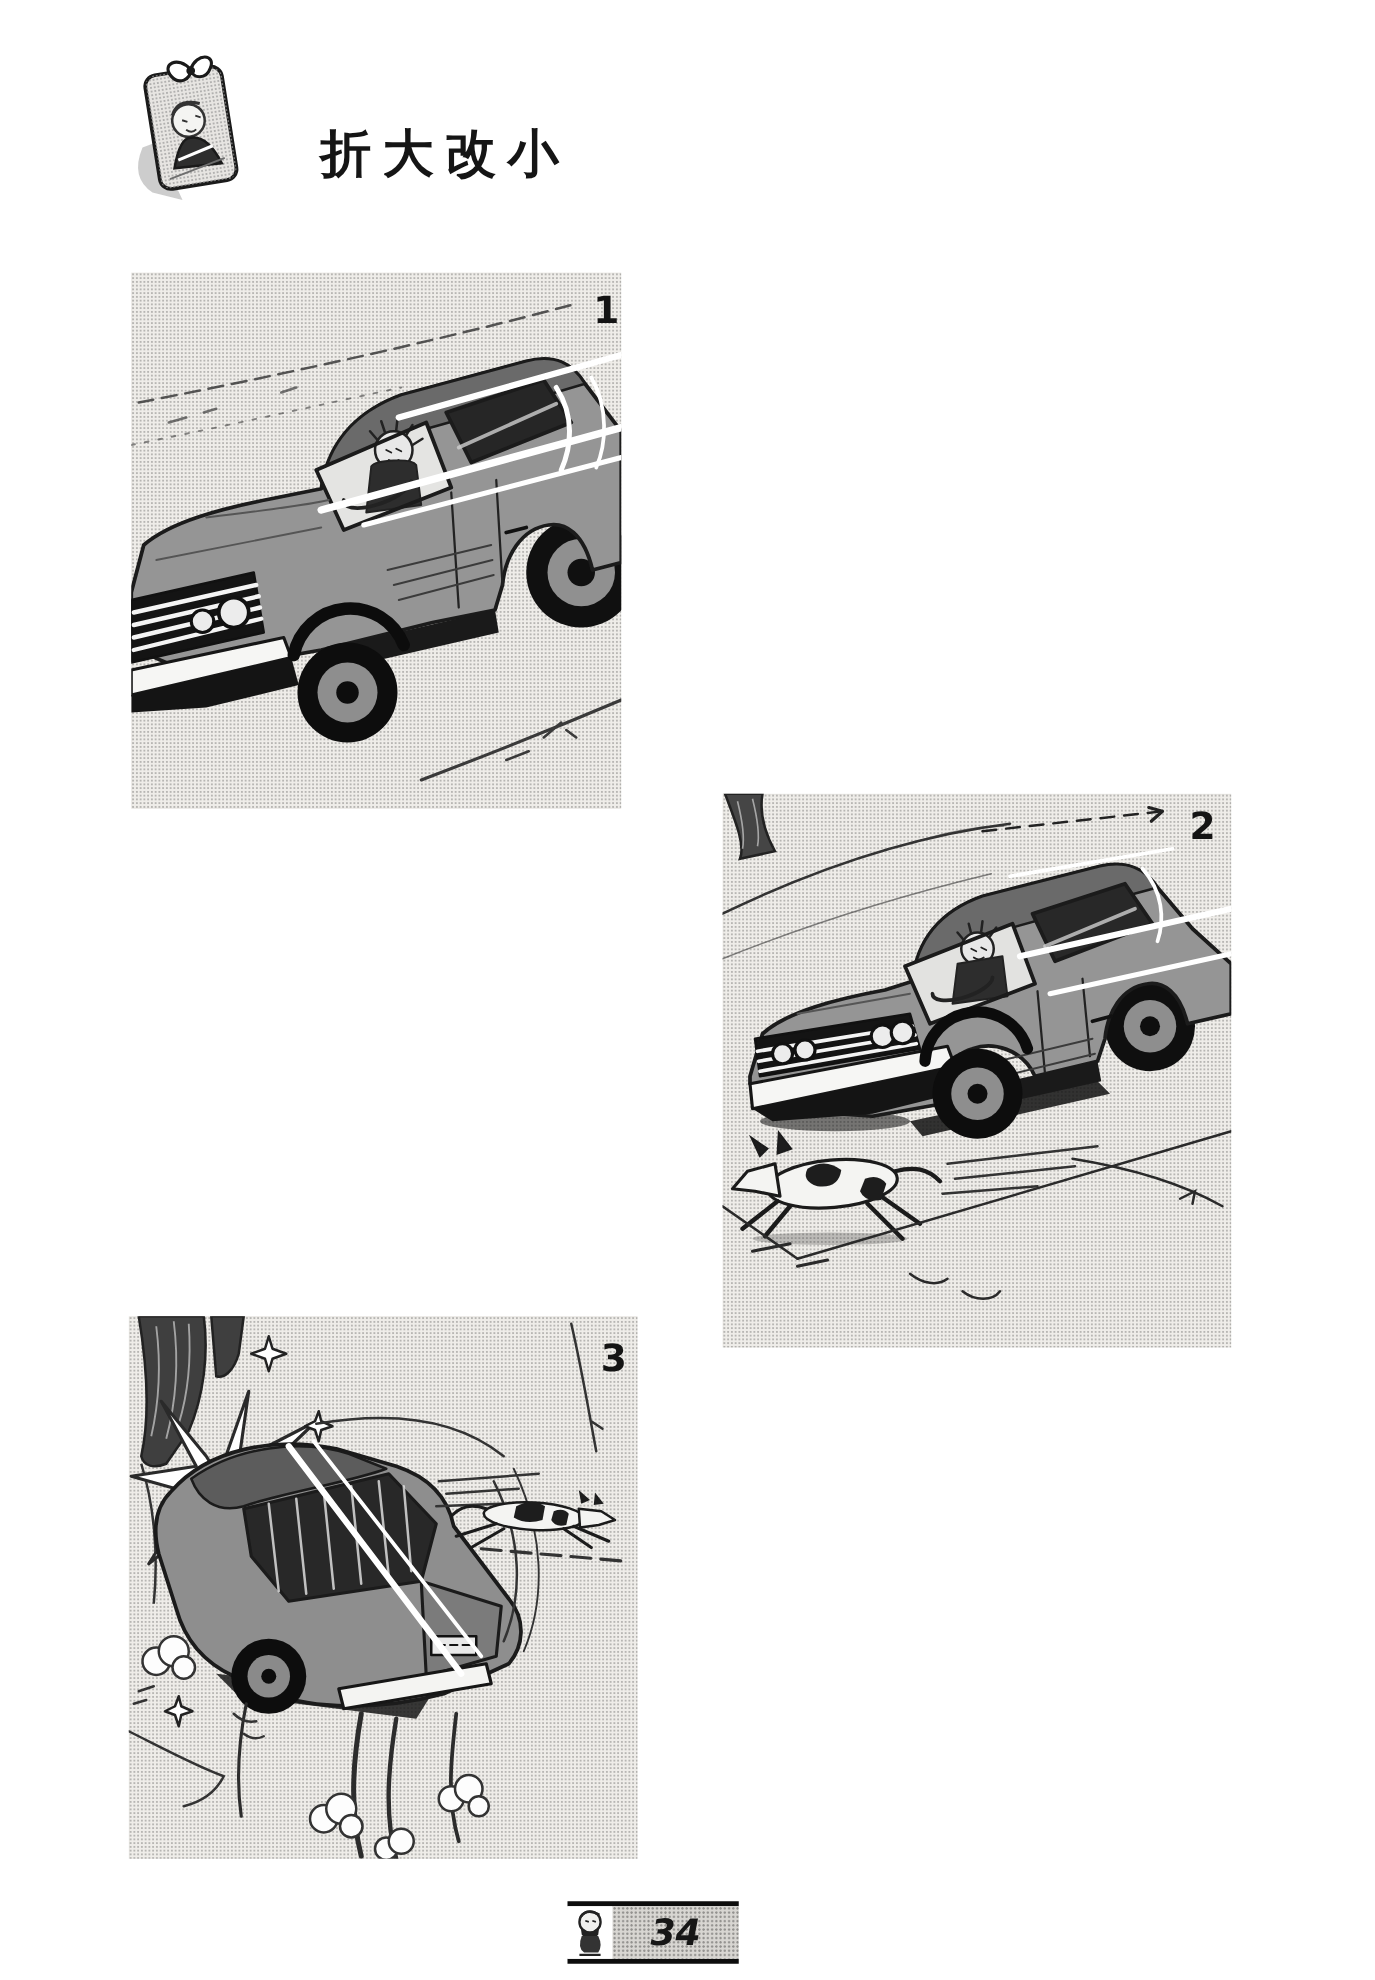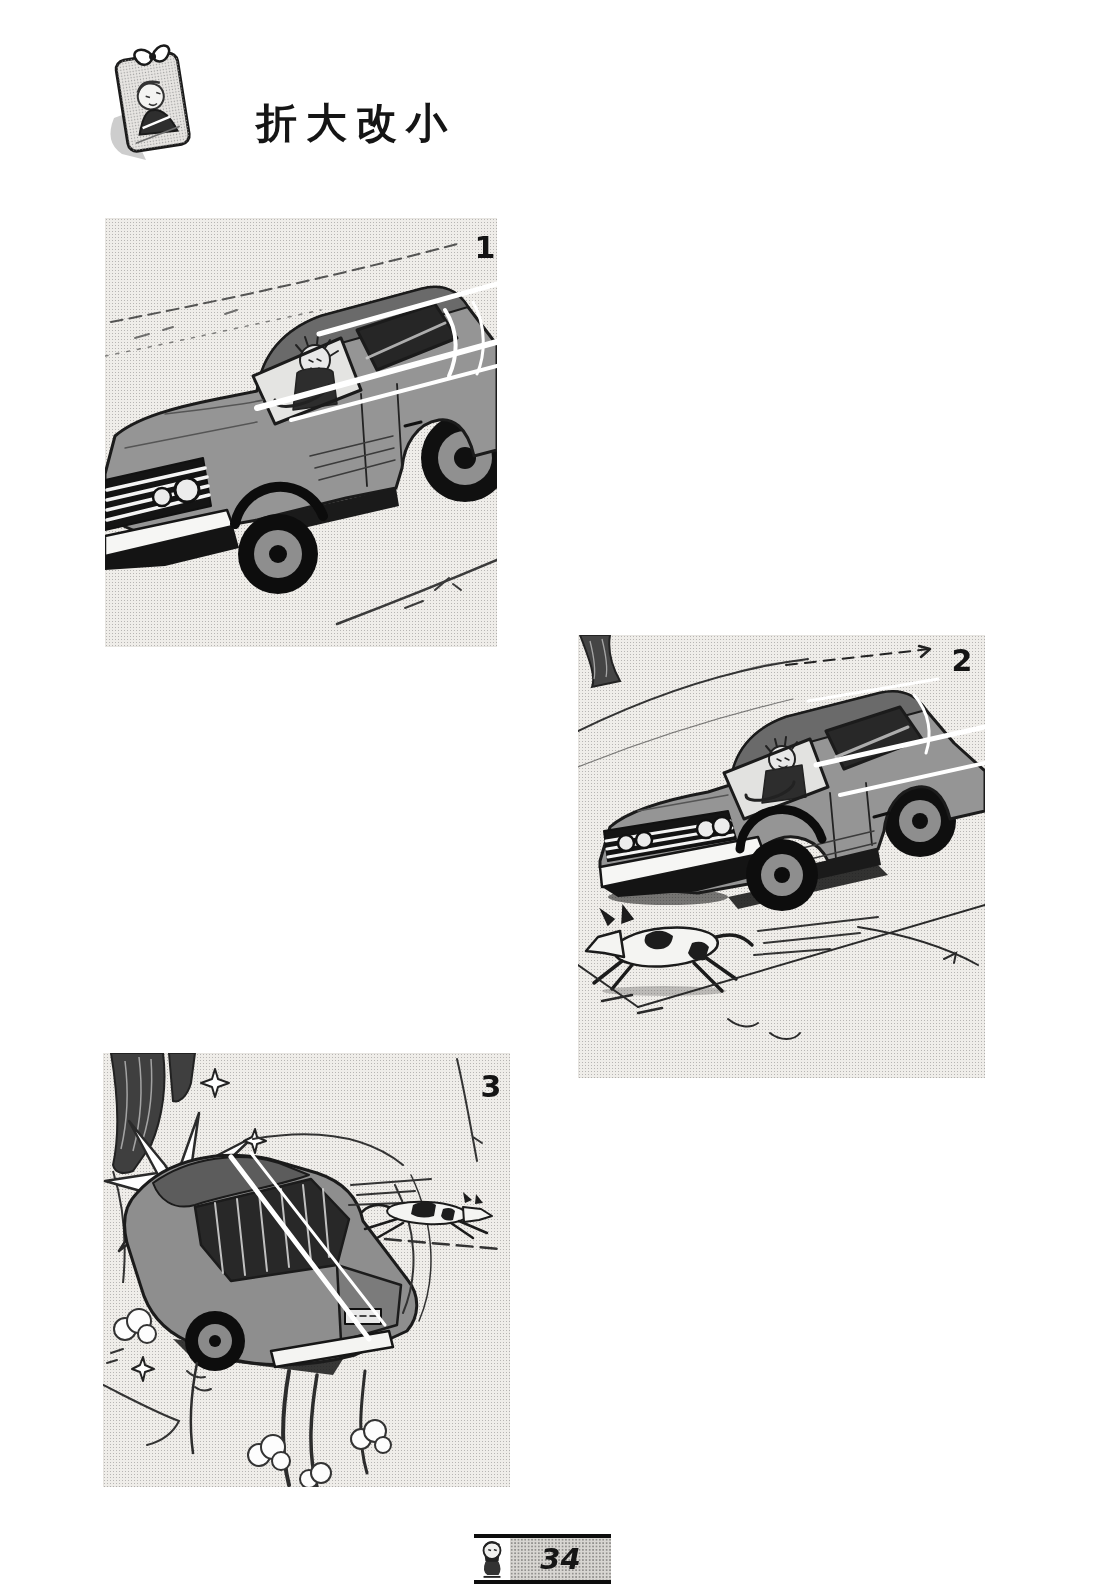--- a/index.html
+++ b/index.html
@@ -16,23 +16,23 @@
   .title{
     position:absolute;left:256px;top:96px;font-size:41px;font-weight:bold;
     letter-spacing:9px;color:#151515;white-space:nowrap;
   }
   .panel{position:absolute;box-shadow:0 0 0 1px rgba(0,0,0,0.03) inset;}
   .panel svg{display:block;width:100%;height:100%;}
   .panel-1{left:105px;top:218px;width:392px;height:429px;}
   .panel-2{left:578px;top:635px;width:407px;height:443px;}
   .panel-3{left:103px;top:1053px;width:407px;height:434px;}
   .badge{
-    position:absolute;left:474px;top:1521px;width:137px;height:50px;
+    position:absolute;left:454px;top:1521px;width:137px;height:50px;
     border-top:4px solid #0d0d0d;border-bottom:4px solid #0d0d0d;
-    display:flex;box-sizing:border-box;margin-top:13px;
+    display:flex;box-sizing:border-box;
   }
   .badge-mascot{width:36px;background:#ffffff;display:flex;align-items:center;justify-content:center;}
   .badge-num{
     flex:1;display:flex;align-items:center;justify-content:center;
     font-size:29px;font-weight:bold;font-style:italic;color:#161616;
     background-color:#d8d6d2;
     background-image:radial-gradient(circle, rgba(30,30,30,.38) .8px, transparent 1.05px);
     background-size:3.4px 3.4px;
   }
   .watermark{position:absolute;left:933px;top:1518px;width:168px;height:64px;}

